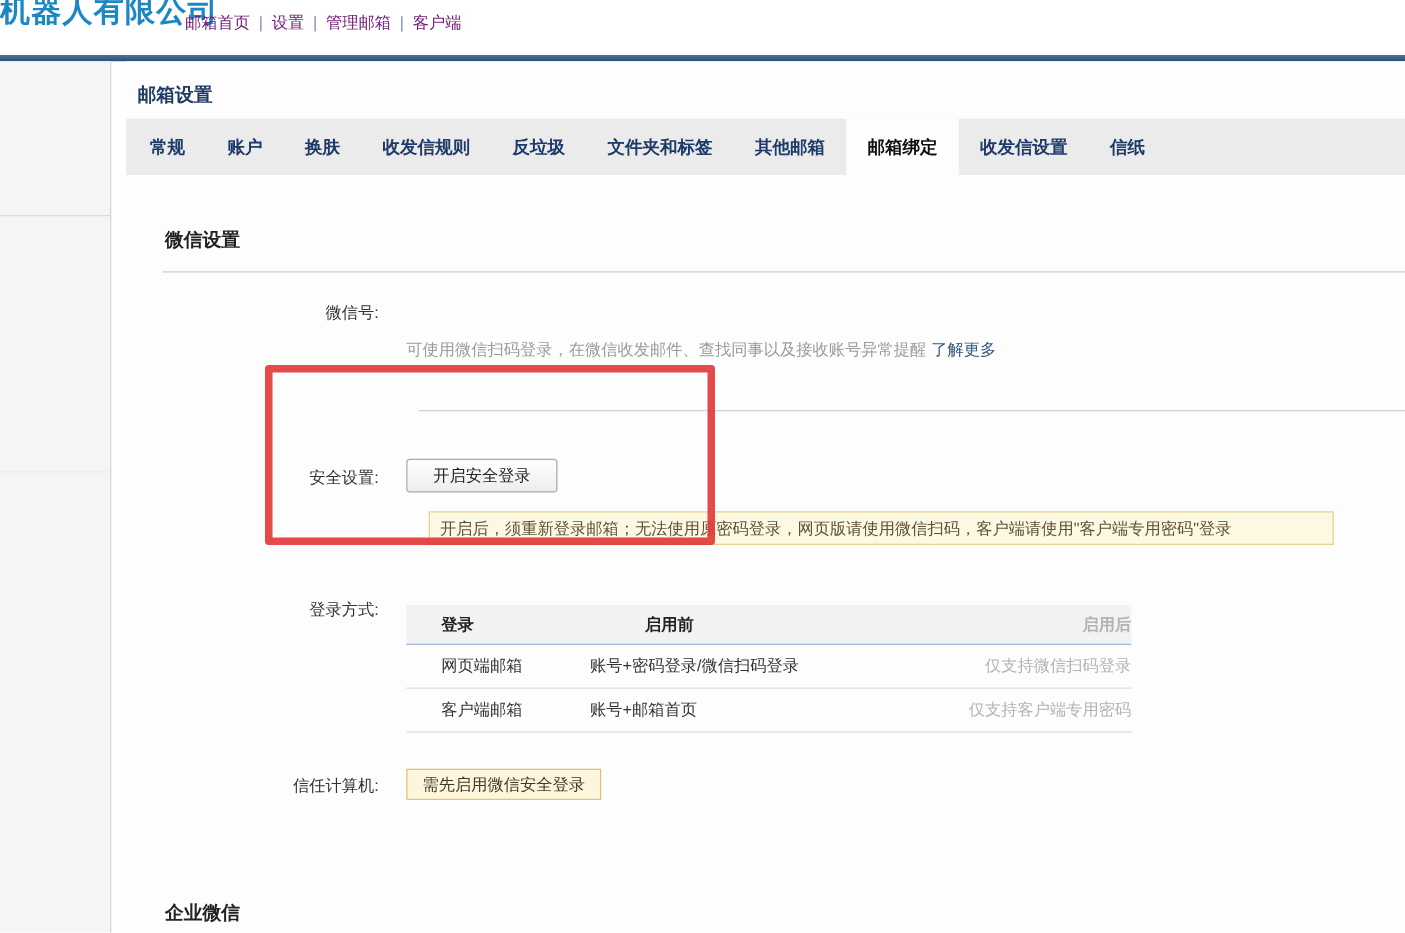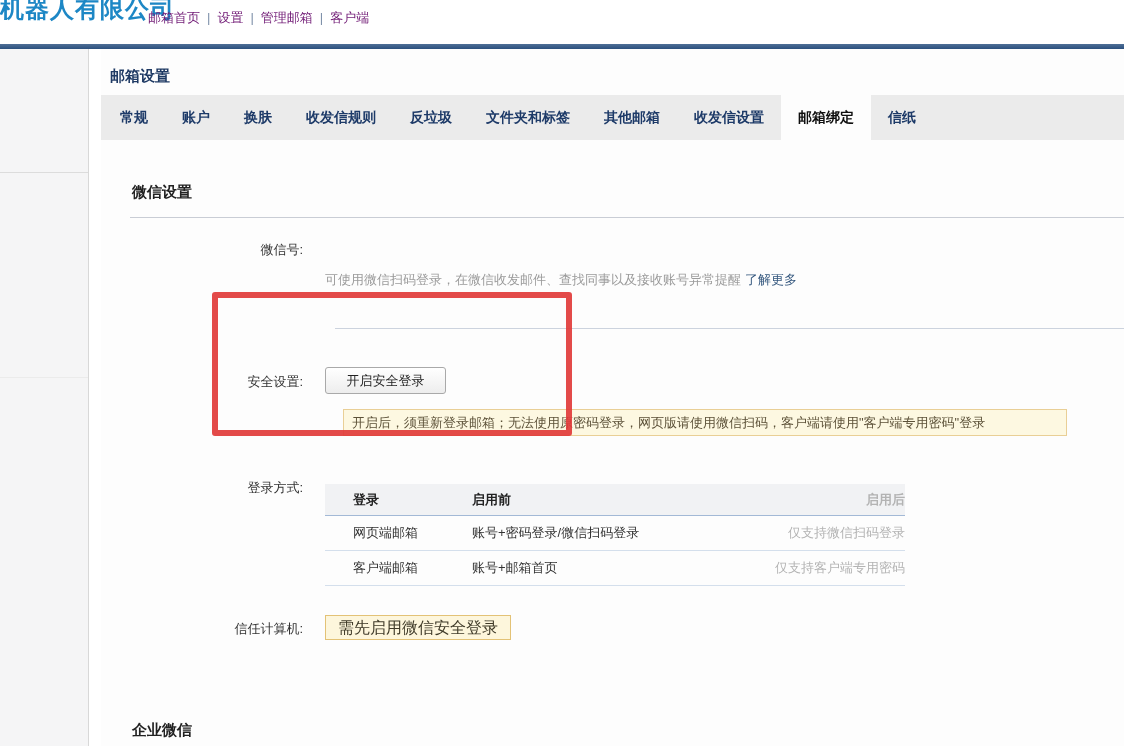--- a/index.html
+++ b/index.html
@@ -41,30 +41,30 @@
     border:1px solid #a9a9a9; border-radius:3px;
     background:linear-gradient(#ffffff,#ededed); font-size:13px; color:#222;
     font-family:inherit; cursor:pointer; }
 
   .warnbox { position:absolute; left:242px; top:360px; width:724px; height:27px;
     background:#fdf8e1; border:1px solid #e9cf96; line-height:25px; padding:0 8px;
     font-size:13px; color:#5c5138; white-space:nowrap; overflow:hidden; }
 
   .login-table { position:absolute; left:224px; top:435px; width:580px; font-size:13px; }
   .lt-row { display:flex; align-items:center; }
-  .lt-head { height:32px; background:#f1f2f4; border-bottom:1px solid #a3b9d6; font-weight:bold; color:#222; }
+  .lt-head { height:32px; background:#f1f2f4; border-bottom:1px solid #a3b9d6; font-weight:bold; color:#222;gap:44px; }
   .lt-body { height:35px; border-bottom:1px solid #d4dfec; color:#333; }
   .lt-c1 { width:147px; padding-left:28px; }
   .lt-c2 { width:215px; }
   .lt-c3 { flex:1; color:#b3b3b3;text-align:right; }
   .lt-head .lt-c3 { font-weight:bold; }
 
   .noticebox { position:absolute; left:224px; top:566px; height:25px; display:inline-block;
     background:#fdf6dc; border:1px solid #e3c276; line-height:23px; padding:0 12px;
-    font-size:16px; color:#3f3a28; white-space:nowrap; }
+    font-size:13px; color:#3f3a28; white-space:nowrap; }
 
   .trusted-desc { position:absolute; left:224px; top:606px; }
 
   
   .annotation { position:absolute; left:212px; top:292px; width:360px; height:144px;
     border:6px solid rgba(225,59,58,0.92); border-radius:3px; z-index:60; pointer-events:none; }
 </style>
 </head>
 <body>
 
@@ -85,22 +85,22 @@
   <div class="page-title">邮箱设置</div>
 
   <div class="tabstrip">
     <div class="tab">常规</div>
     <div class="tab">账户</div>
     <div class="tab">换肤</div>
     <div class="tab">收发信规则</div>
     <div class="tab">反垃圾</div>
     <div class="tab">文件夹和标签</div>
     <div class="tab">其他邮箱</div>
+    <div class="tab active">邮箱绑定</div>
     <div class="tab">收发信设置</div>
-    <div class="tab active">邮箱绑定</div>
     <div class="tab">信纸</div>
   </div>
 
   <div class="section-title abs" style="left:31px; top:134px;">微信设置</div>
   <div class="hline" style="left:29px; right:0; top:168px;"></div>
 
   <div class="form-label" style="top:192px;">微信号:</div>
   <div class="desc abs" style="left:224px; top:222px;"><span>可使用微信扫码登录，在微信收发邮件、查找同事以及接收账号异常提醒</span><a class="more-link">了解更多</a></div>
   <div class="hline" style="left:234px; right:0; top:279px; background:#ccd3de;"></div>
 

